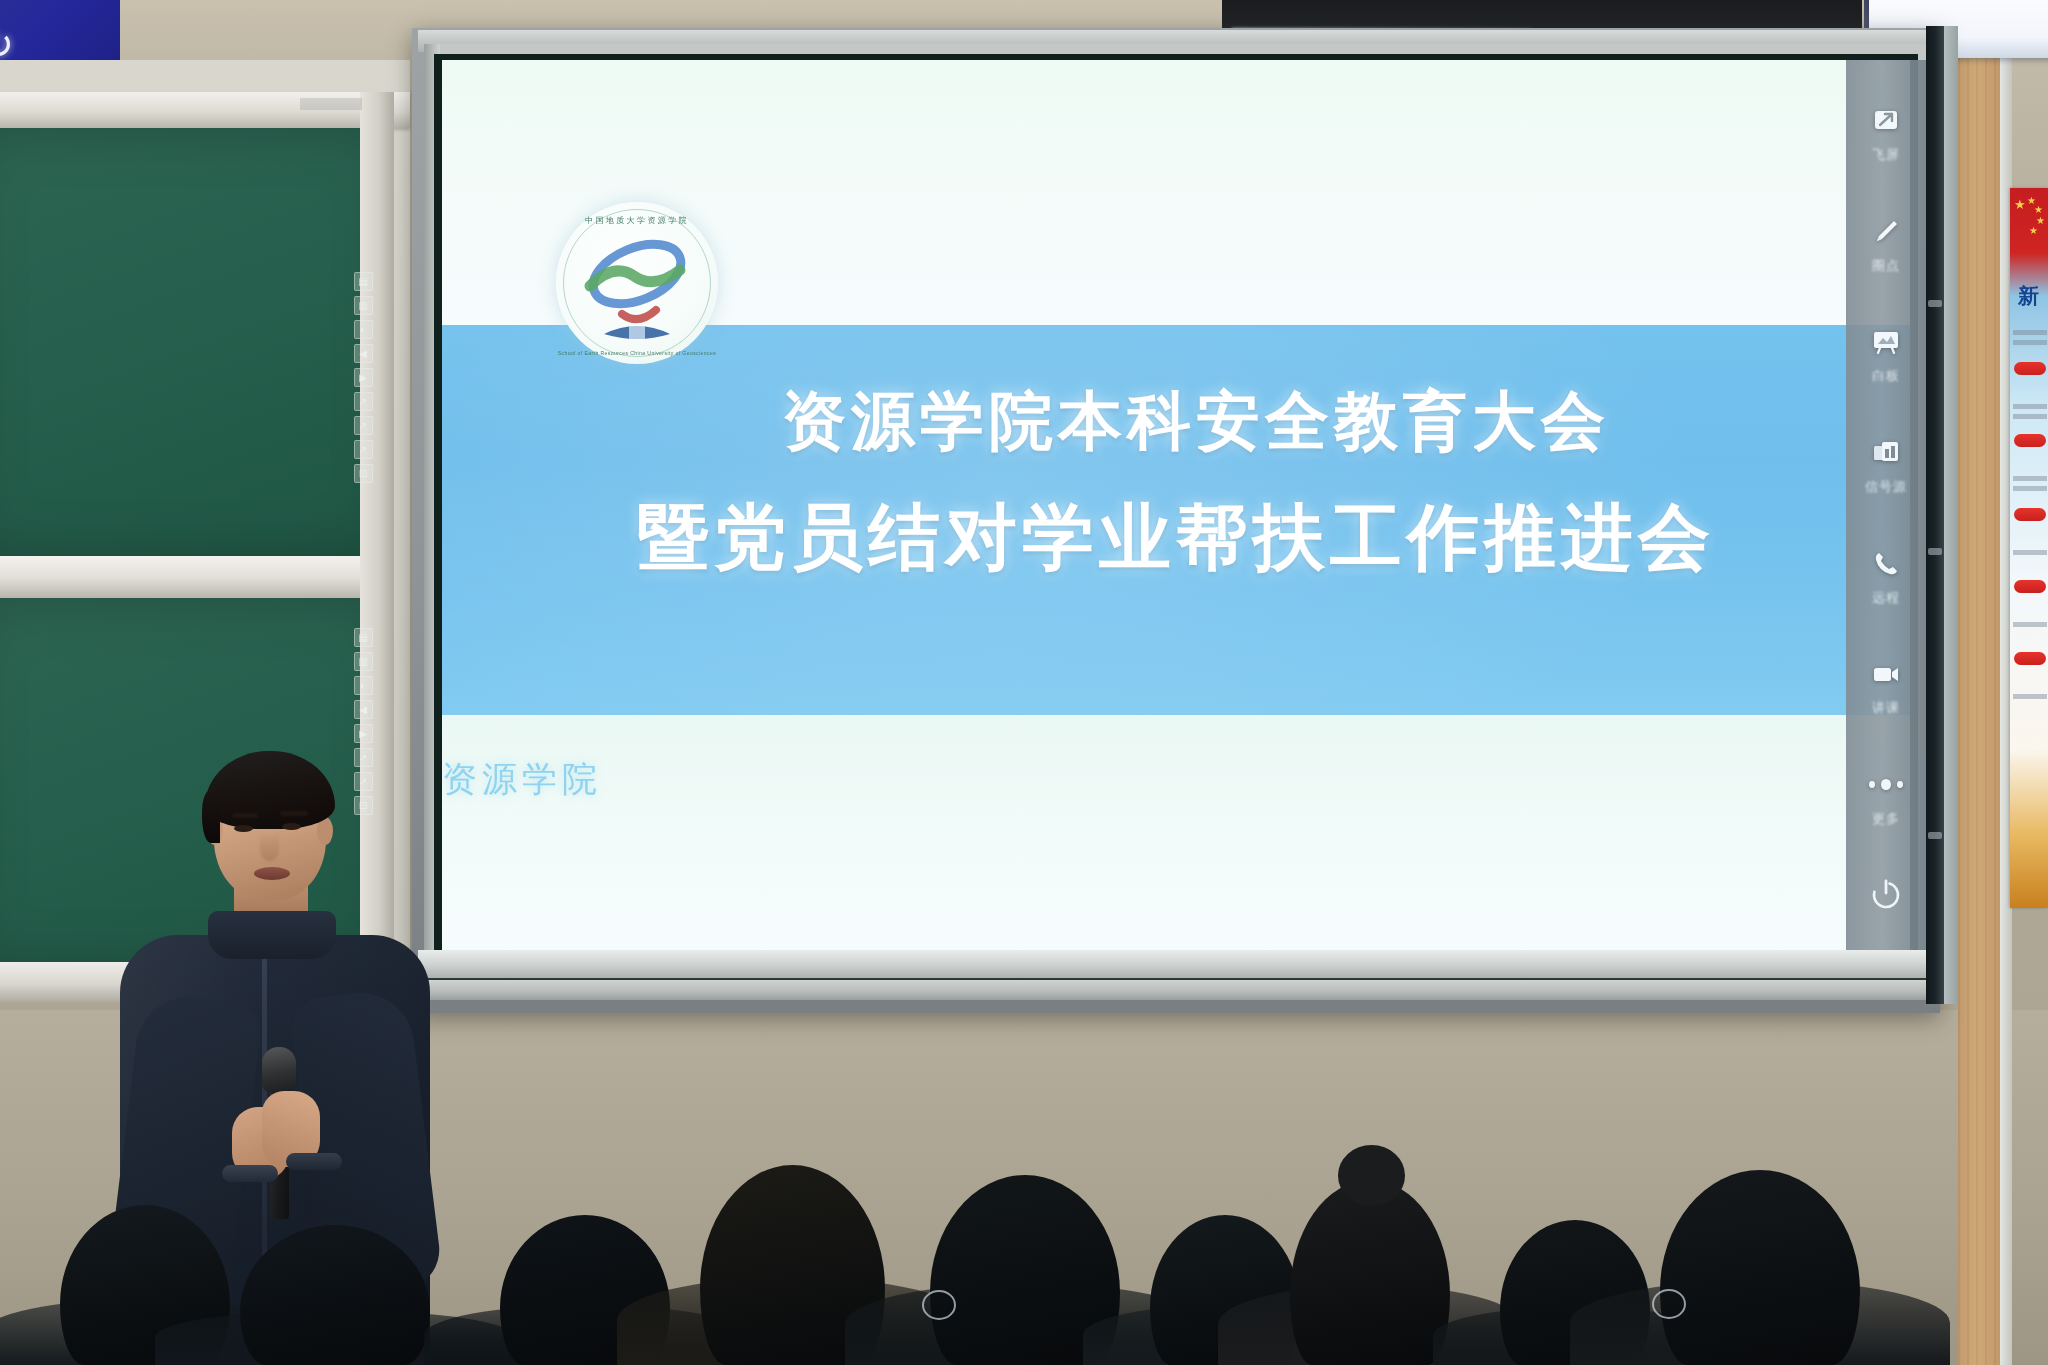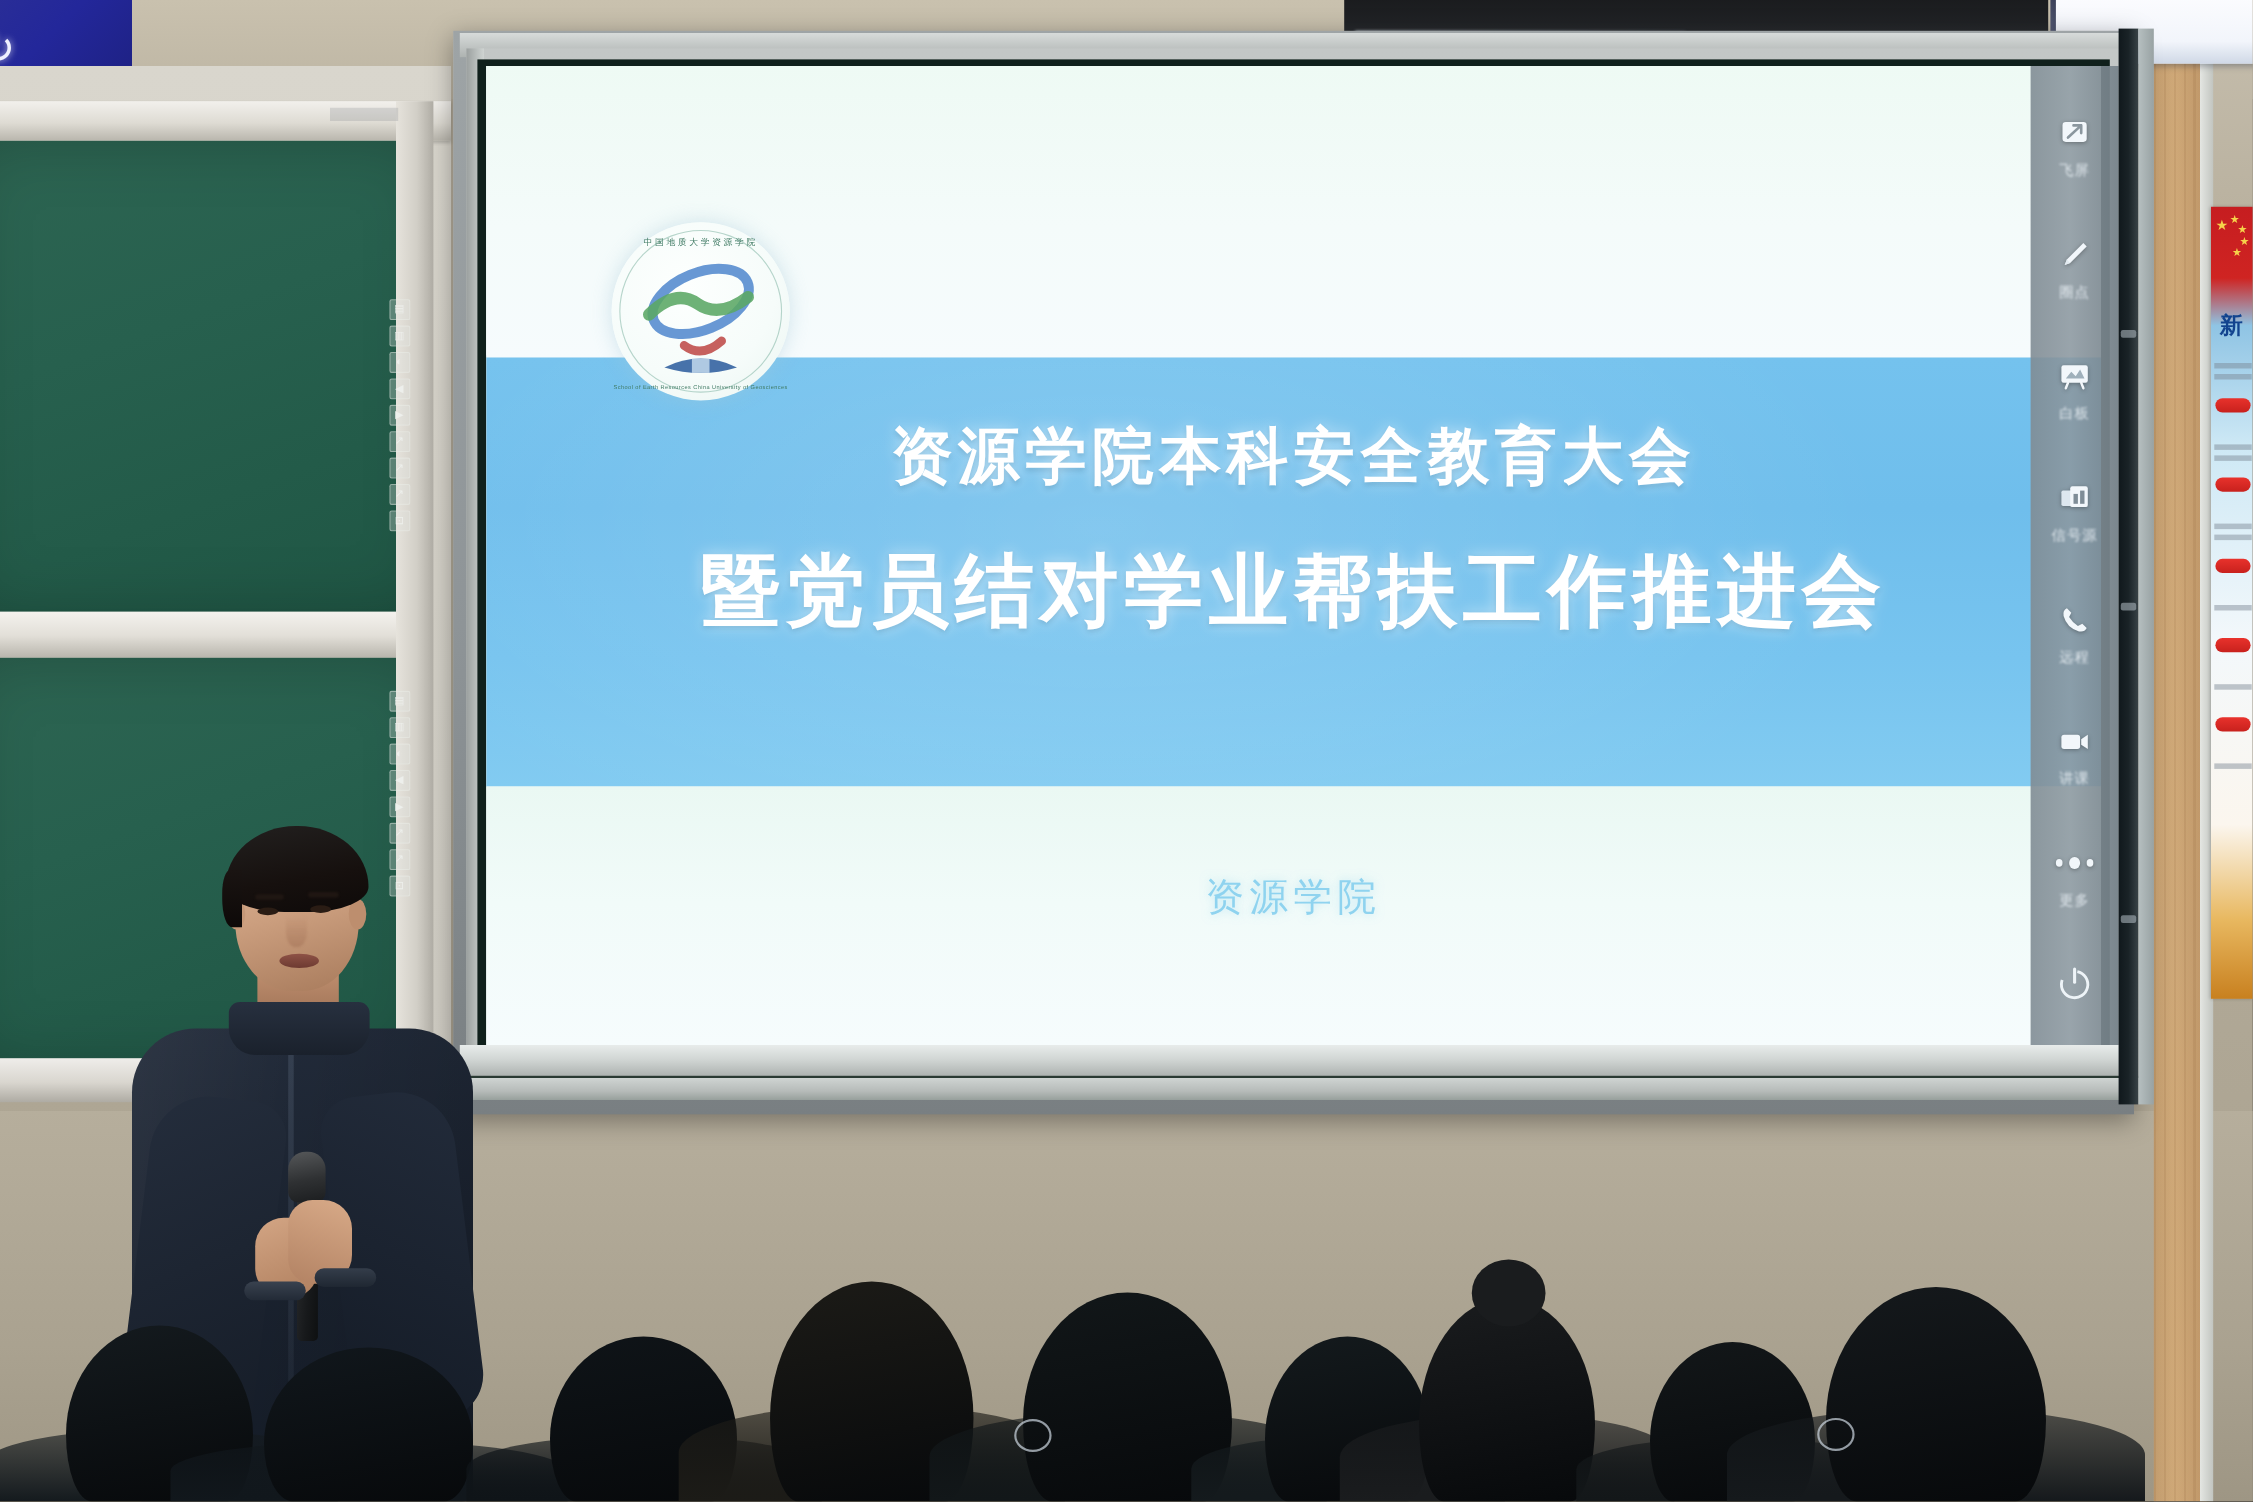--- a/index.html
+++ b/index.html
@@ -202,30 +202,29 @@
 
   
   .title-line {
     position:absolute; left:0; width:100%; text-align:center;
     color:#ffffff; font-weight:700;
     font-family:"DejaVu Sans","Liberation Sans",sans-serif;
     letter-spacing:5px;
     text-shadow:0 0 14px rgba(255,255,255,.55), 0 2px 5px rgba(40,110,150,.35);
     filter:blur(.35px);
   }
-  .title-1 { top:318px; font-size:56px; }
+  .title-1 { top:318px; font-size:64px;margin-left:20px; }
   .title-2 { top:430px; font-size:72px; }
 
   .sub-line {
-    position:absolute; left:0; width:100%; text-align:center;
+    position:absolute; left:0; width:100%; text-align:left;
     color:#8fd3ef; font-weight:400;
     font-family:"DejaVu Serif","Liberation Serif",serif;
     text-shadow:0 0 9px rgba(150,215,240,.55);
     filter:blur(.4px);
-    margin-top:36px;
   }
   .sub-org  { top:696px; font-size:35px; letter-spacing:5px; }
   .sub-date { top:770px; font-size:34px; letter-spacing:1.5px; }
 
   
   .toolbar {
     position:absolute; left:1846px; top:60px; width:80px; height:890px;
     background:linear-gradient(90deg,
       rgba(128,140,148,.90) 0%,
       rgba(140,152,160,.88) 45%,

